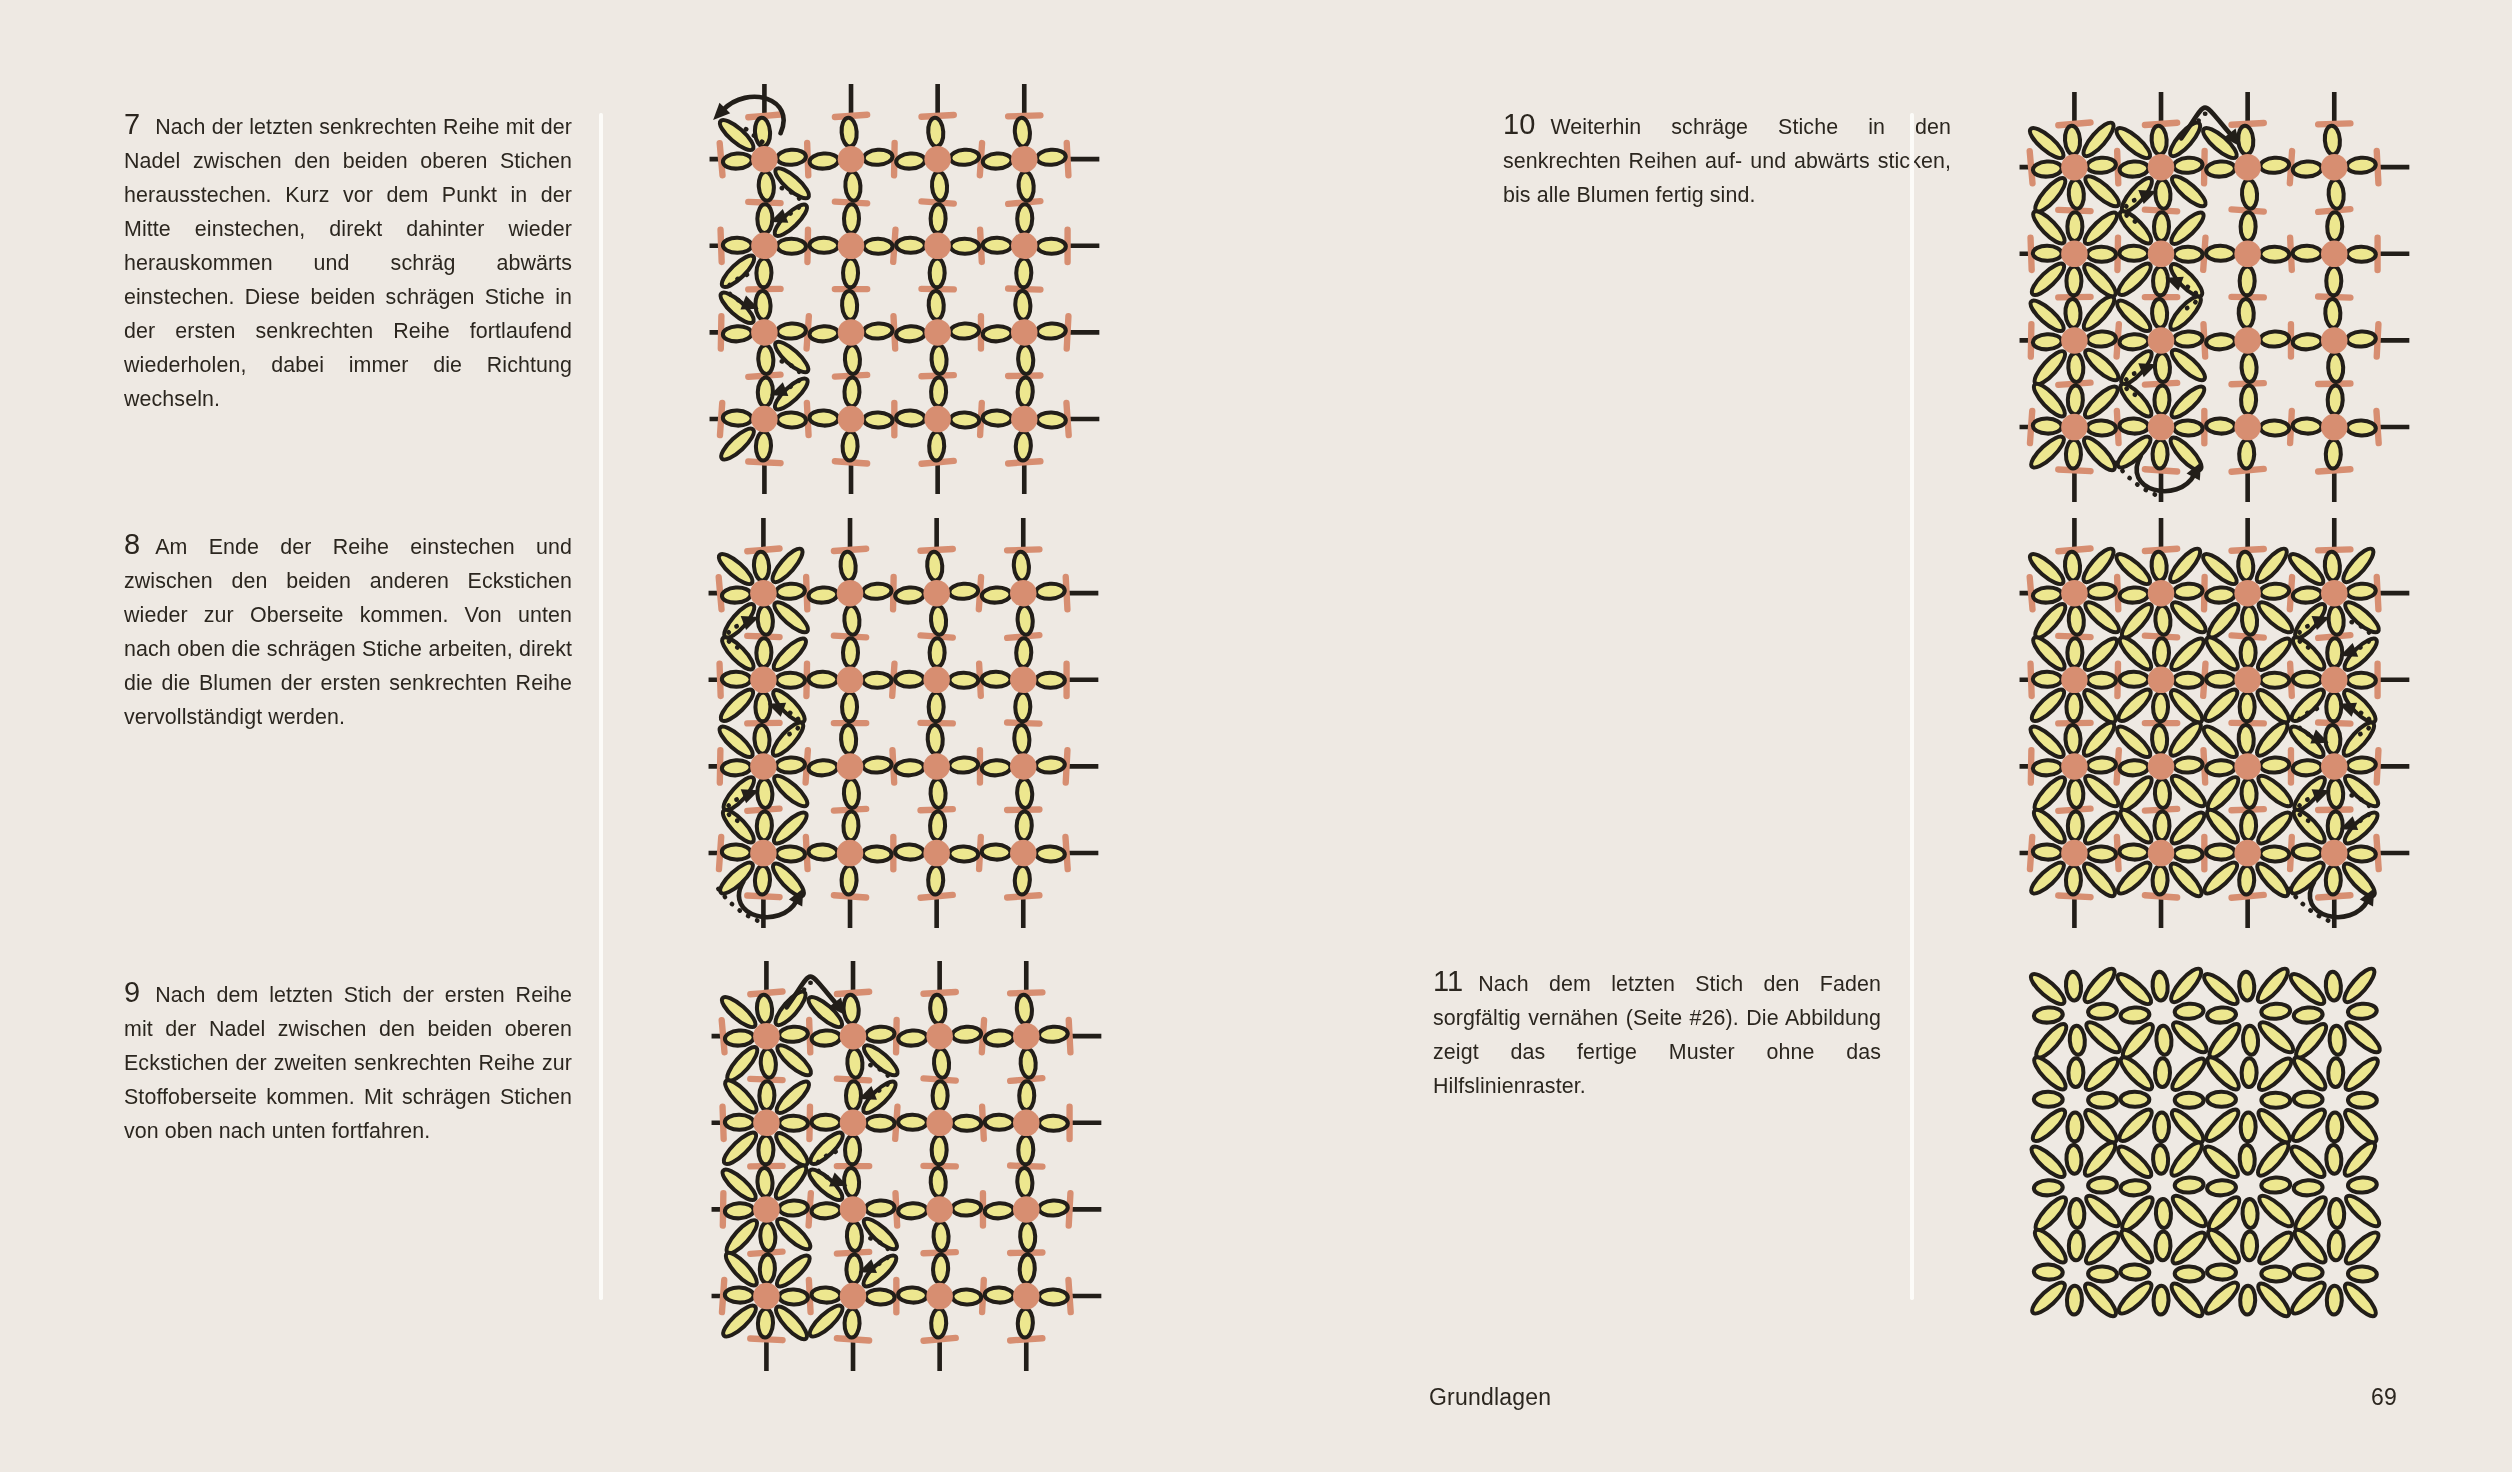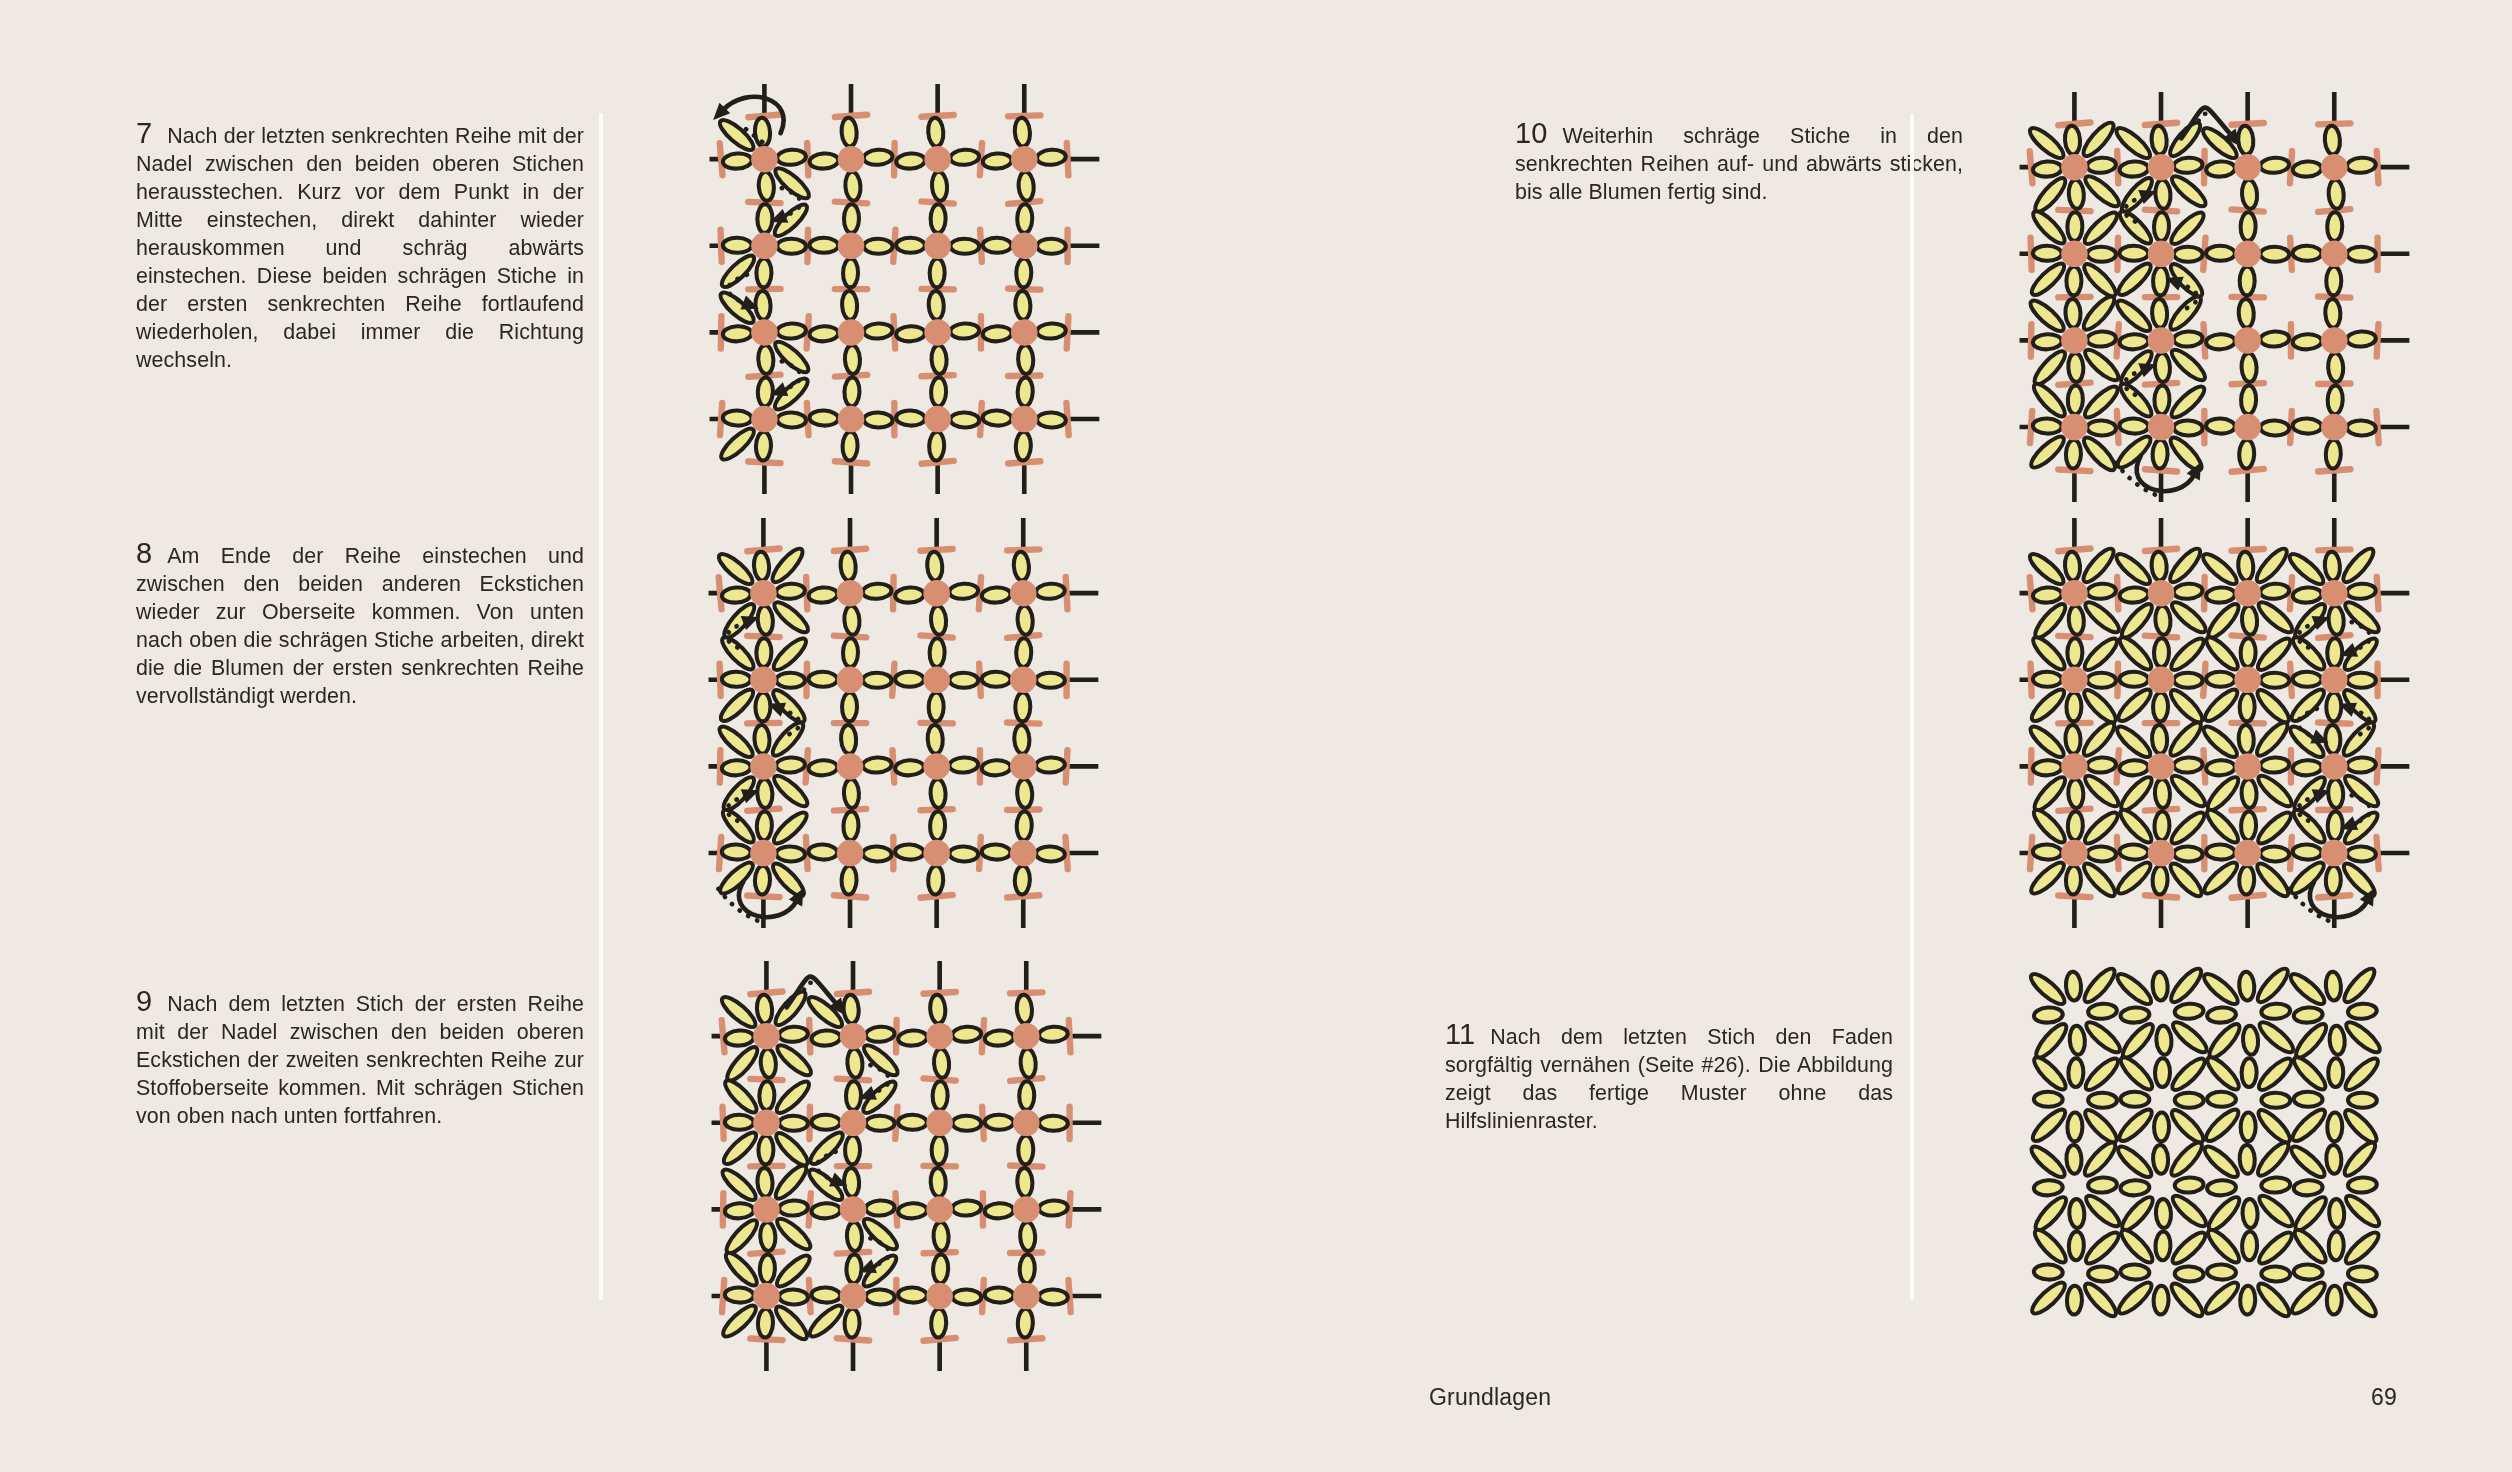--- a/index.html
+++ b/index.html
@@ -6,24 +6,24 @@
   #spread{
     position:relative;
     width:2512px;height:1473px;
     background:#EEE9E3;
     overflow:hidden;
     font-family:"Liberation Sans", sans-serif;
     color:#2B261F;
   }
   .para{
     position:absolute;
-    margin:16px;
+    margin:4px;
     width:448px;
     font-size:21.4px;
-    line-height:28px;
+    line-height:34px;
     text-align:justify;
     letter-spacing:0.1px;
     color:#2B261F;
   }
   .para .num{
     font-size:29px;
     margin-right:15px;
   }
   .col-rule{
     position:absolute;
@@ -54,21 +54,21 @@
   <p class="para" style="left:120px; top:523px;">
     <span class="num">8</span><span>Am Ende der Reihe einstechen und zwischen den beiden anderen Eckstichen wieder zur Oberseite kommen. Von unten nach oben die schrägen Stiche arbeiten, direkt die die Blumen der ersten senkrechten Reihe vervollständigt werden.</span>
   </p>
   <p class="para" style="left:120px; top:971px;">
     <span class="num">9</span><span>Nach dem letzten Stich der ersten Reihe mit der Nadel zwischen den beiden oberen Eckstichen der zweiten senkrechten Reihe zur Stoffoberseite kommen. Mit schrägen Stichen von oben nach unten fortfahren.</span>
   </p>
 
   <p class="para" style="left:1499px; top:103px;">
     <span class="num">10</span><span>Weiterhin schräge Stiche in den senkrechten Reihen auf- und abwärts sticken, bis alle Blumen fertig sind.</span>
   </p>
-  <p class="para" style="left:1429px; top:1004px;">
+  <p class="para" style="left:1429px; top:960px;">
     <span class="num">11</span><span>Nach dem letzten Stich den Faden sorgfältig vernähen (Seite #26). Die Abbildung zeigt das fertige Muster ohne das Hilfslinienraster.</span>
   </p>
 
   <div class="col-rule" style="left:599px; top:113px; height:1187px;"></div>
   <div class="col-rule" style="left:1910px; top:113px; height:1187px;"></div>
 
   <div id="diagram-layer">
       <div class="diagram" style="left: 698px; top: 81px;">
         <svg viewBox="-115 -135 710 730" width="410" height="422">
           <line x1="0" y1="-130" x2="0" y2="580" stroke="#221E19" stroke-width="8"></line>

